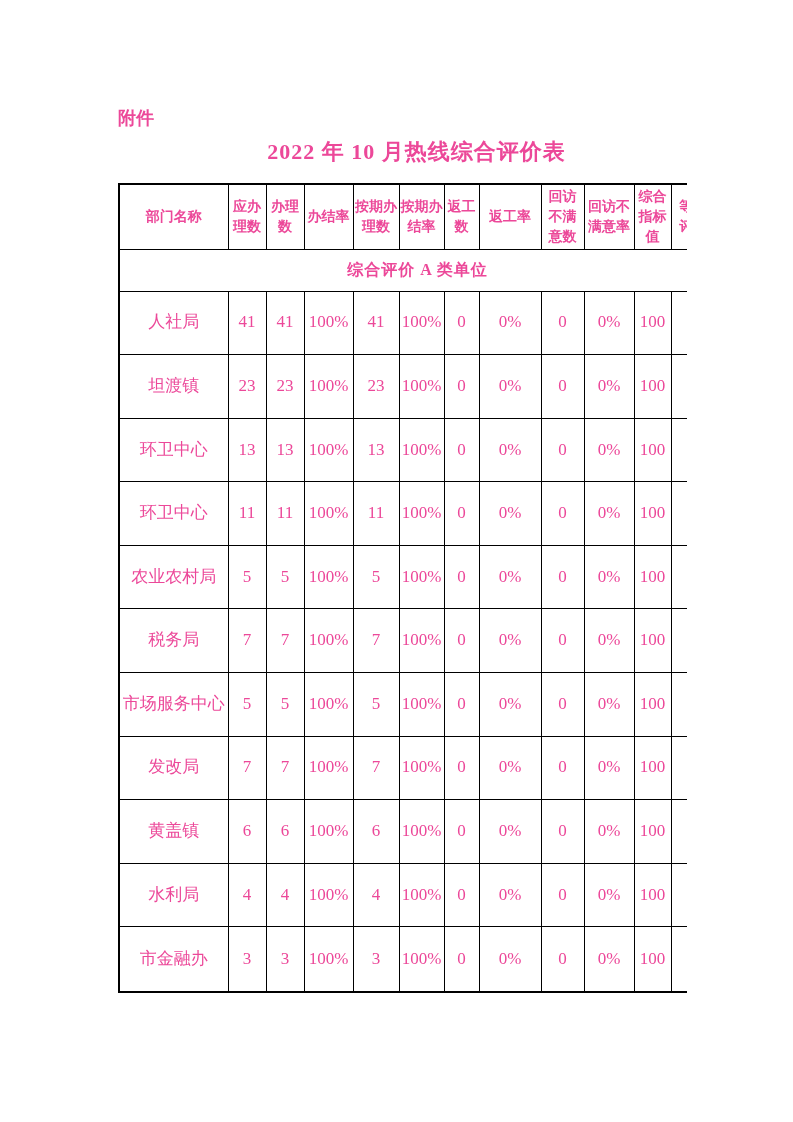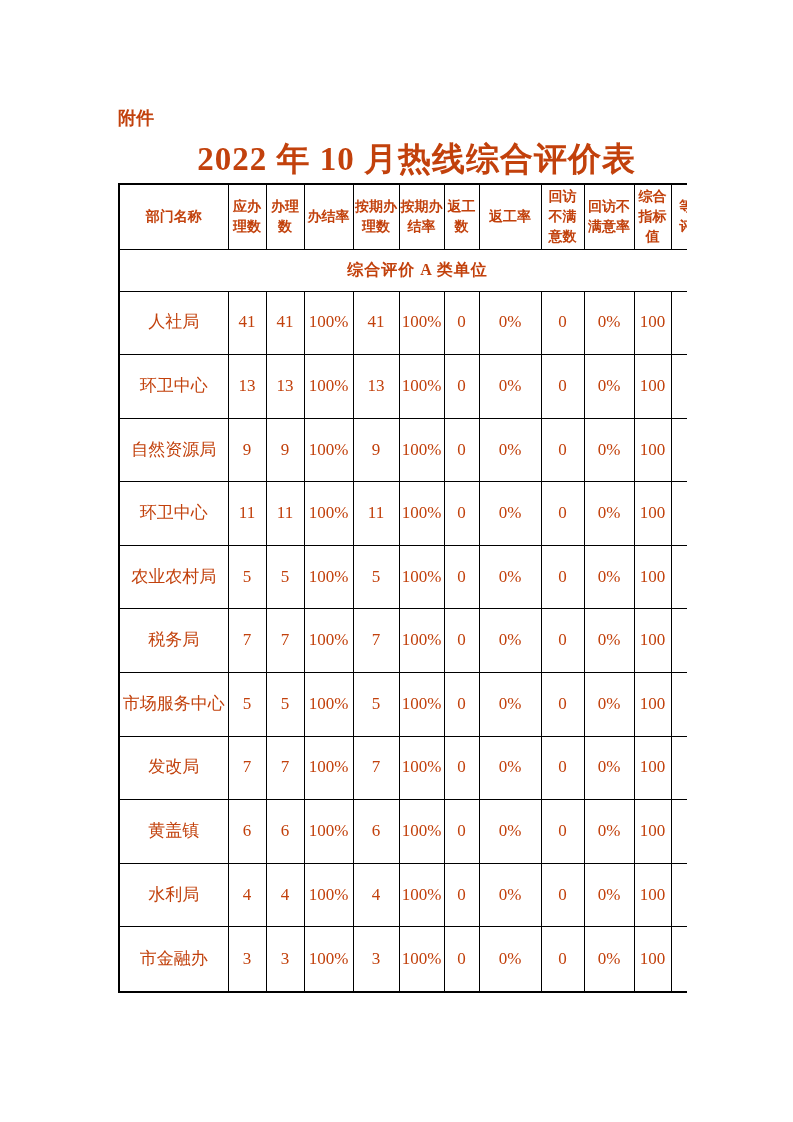--- a/index.html
+++ b/index.html
@@ -6,41 +6,41 @@
   html, body {
     margin: 0;
     padding: 0;
     background: #ffffff;
   }
   .page {
     position: relative;
     width: 687px;
     height: 1122px;
     background: #ffffff;
-    color: #c2410c;
+    color: #ec4899;
     font-family: "Liberation Serif", "DejaVu Serif", serif;
     overflow: hidden;
   }
   .attachment {
     position: absolute;
     left: 118px;
     top: 108px;
     font-size: 18px;
     font-family: "Liberation Sans", "DejaVu Sans", sans-serif;
     font-weight: 600;
     line-height: 1.2;
   }
   .title {
     position: absolute;
     left: 118px;
     top: 138px;
     width: 597px;
     margin: 0;
     text-align: center;
-    font-size: 33px;
+    font-size: 22px;
     font-weight: bold;
     line-height: 1.3;
     letter-spacing: 1px;
   }
   table.eval-table {
     position: absolute;
     left: 118px;
     top: 183px;
     width: 597px;
     height: 810px;
@@ -150,48 +150,48 @@
           <td>41</td>
           <td>100%</td>
           <td>0</td>
           <td>0%</td>
           <td>0</td>
           <td>0%</td>
           <td>100</td>
           <td>A</td>
         </tr>
         <tr class="data-row">
+          <td>坦渡镇</td>
+          <td>23</td>
+          <td>23</td>
+          <td>100%</td>
+          <td>23</td>
+          <td>100%</td>
+          <td>0</td>
+          <td>0%</td>
+          <td>0</td>
+          <td>0%</td>
+          <td>100</td>
+          <td>A</td>
+        </tr>
+        <tr class="data-row">
           <td>环卫中心</td>
           <td>13</td>
           <td>13</td>
           <td>100%</td>
           <td>13</td>
           <td>100%</td>
           <td>0</td>
           <td>0%</td>
           <td>0</td>
           <td>0%</td>
           <td>100</td>
           <td>A</td>
         </tr>
         <tr class="data-row">
-          <td>自然资源局</td>
-          <td>9</td>
-          <td>9</td>
-          <td>100%</td>
-          <td>9</td>
-          <td>100%</td>
-          <td>0</td>
-          <td>0%</td>
-          <td>0</td>
-          <td>0%</td>
-          <td>100</td>
-          <td>A</td>
-        </tr>
-        <tr class="data-row">
           <td>环卫中心</td>
           <td>11</td>
           <td>11</td>
           <td>100%</td>
           <td>11</td>
           <td>100%</td>
           <td>0</td>
           <td>0%</td>
           <td>0</td>
           <td>0%</td>

